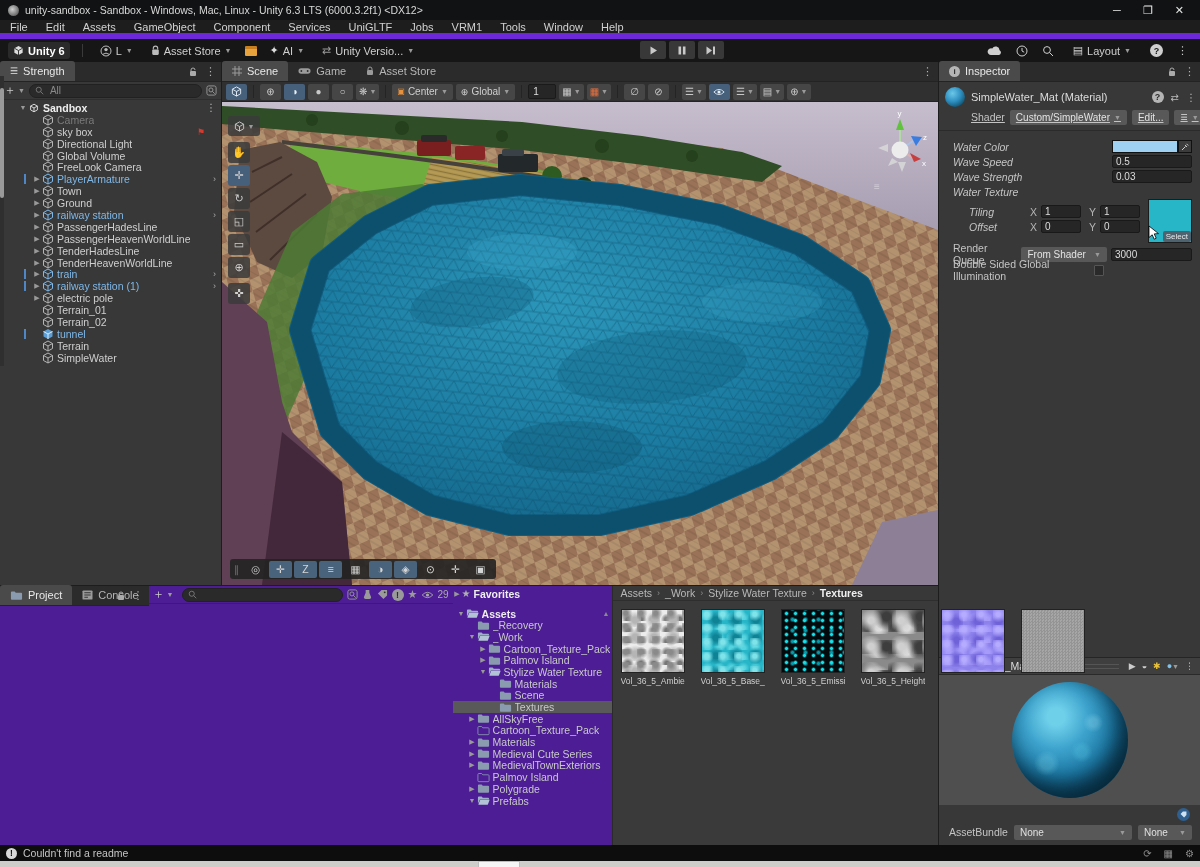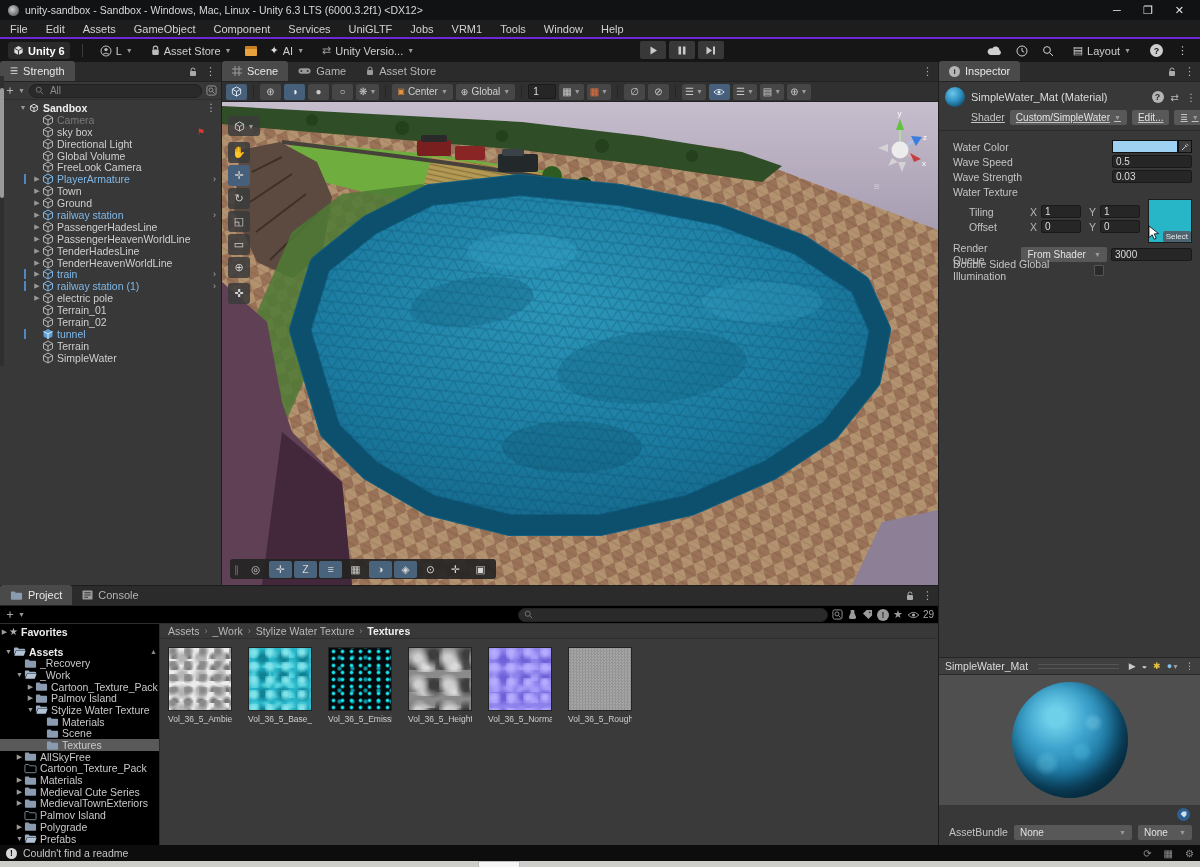--- a/index.html
+++ b/index.html
@@ -3,21 +3,21 @@
 <meta charset="utf-8">
 <style>
   html,body{margin:0;padding:0;background:#000;}
   *{box-sizing:border-box;font-family:"Liberation Sans",sans-serif;-webkit-font-smoothing:antialiased;}
   .app{position:relative;width:1200px;height:867px;background:#282828;overflow:hidden;color:#c8c8c8;}
   
   .titlebar{height:20px;background:#101214;display:flex;align-items:center;padding:0 8px;font-size:10.5px;color:#d8d8d8;gap:6px;}
   .win-icon{width:11px;height:11px;border-radius:50%;background:radial-gradient(circle at 40% 40%,#cfcfcf,#6a6a6a 70%);flex:0 0 auto;}
   .win-controls{margin-left:auto;display:flex;gap:22px;color:#e5e5e5;font-size:11px;padding-right:8px;}
   .win-controls span{cursor:default;}
-  .menubar{height:19px;background:#1d1d1d;display:flex;align-items:center;padding:0 10px;gap:18px;font-size:11px;color:#d2d2d2;border-bottom:2px solid #6d28d9;}
+  .menubar{height:19px;background:#1d1d1d;display:flex;align-items:center;padding:0 10px;gap:18px;font-size:11px;color:#d2d2d2;border-bottom:6px solid #6d28d9;}
   .toolbar{height:23px;background:#161616;display:flex;align-items:center;padding:0 8px;font-size:11px;color:#cfcfcf;position:relative;}
   .tb-group{display:flex;align-items:center;gap:8px;}
   .tb-item{display:flex;align-items:center;gap:4px;height:17px;padding:0 5px;border-radius:3px;}
   .tb-item.badge{background:#2a2a2a;font-weight:bold;color:#fff;}
   .tb-sep{width:1px;height:13px;background:#3a3a3a;margin:0 4px;}
   .caret{font-size:7px;color:#9a9a9a;}
   .play-group{position:absolute;left:640px;top:2px;display:flex;gap:3px;}
   .play-btn{width:26px;height:18px;background:#383838;border-radius:2px;display:flex;align-items:center;justify-content:center;}
   .tb-right{margin-left:auto;display:flex;align-items:center;gap:14px;padding-right:4px;}
   .ic{display:inline-flex;align-items:center;justify-content:center;}
@@ -77,21 +77,21 @@
   .obtn.on{background:#4a637c;}
   
   .insp-header{padding:4px 4px 4px 6px;border-bottom:1px solid #2b2b2b;}
   .insp-title-row{display:flex;align-items:center;gap:6px;height:22px;font-size:11px;color:#dcdcdc;}
   .mat-thumb{width:20px;height:20px;border-radius:50%;background:radial-gradient(circle at 38% 32%,#6cc7e8,#2e8fc0 45%,#11506c 80%);flex:0 0 auto;}
   .insp-title-icons{margin-left:auto;display:flex;gap:7px;color:#bbb;font-size:10px;align-items:center;}
   .shader-row{display:flex;align-items:center;gap:5px;height:18px;font-size:10.5px;color:#c4c4c4;padding-left:26px;text-decoration:underline;}
   .dd{height:15px;background:#585858;border-radius:2px;display:flex;align-items:center;gap:4px;padding:0 6px;font-size:10px;color:#e2e2e2;}
   .insp-props{position:relative;padding:8px 8px 0 14px;font-size:10.5px;color:#c4c4c4;}
   .prow{display:flex;align-items:center;height:15px;}
-  .prow .plabel{flex:1;white-space:nowrap;overflow:hidden;}
+  .prow .plabel{flex:1;white-space:nowrap;overflow:hidden;font-style:italic;}
   .pfield{background:#262626;border:1px solid #191919;border-radius:2px;color:#dcdcdc;font-size:10px;height:13px;padding:0 3px;}
   .wide{width:80px;}
   .colorswatch{width:66px;height:13px;background:#9fd2f2;border:1px solid #111;}
   .dropper{width:14px;height:13px;background:#3c3c3c;border:1px solid #111;display:flex;align-items:center;justify-content:center;}
   .xy{width:11px;color:#b5b5b5;text-align:left;}
   .tex-thumb{position:absolute;right:8px;top:68px;width:44px;height:44px;border:1px solid #1c1c1c;
     background:#27b5c8 radial-gradient(circle at 30% 30%,#7fe3ea 0 4px,transparent 9px),radial-gradient(circle at 70% 55%,#0f8396 0 6px,transparent 12px),radial-gradient(circle at 45% 80%,#55d3de 0 4px,transparent 9px);background-color:#27b5c8;}
   .select-chip{position:absolute;right:9px;top:100px;background:#55555fd9;color:#e8e8e8;font-size:8px;padding:0 3px;border-radius:2px;height:11px;line-height:11px;}
   .cursor{position:absolute;right:40px;top:94px;z-index:9;}
   .rq-row{display:flex;align-items:center;height:16px;margin-top:12px;}
@@ -107,21 +107,21 @@
      background:radial-gradient(circle at 38% 30%,#6fd0ea 0 8%,#3da3cd 30%,#1d7aa6 55%,#0e4a68 80%,#09344c 100%);
      box-shadow:inset -8px -12px 22px #06283a;position:relative;overflow:hidden;}
   .preview-sphere::after{content:"";position:absolute;inset:0;border-radius:50%;
      background:radial-gradient(circle at 60% 60%,#55c2e055 0 5px,transparent 11px),radial-gradient(circle at 30% 70%,#7fd9ef44 0 6px,transparent 13px),radial-gradient(circle at 70% 35%,#a5e6f544 0 4px,transparent 10px);}
   .tag-row{height:18px;display:flex;align-items:center;justify-content:flex-end;padding:0 10px;background:#383838;}
   .tag-ic{width:13px;height:13px;border-radius:50%;background:#2f5f8f;display:flex;align-items:center;justify-content:center;}
   .bundle-row{height:22px;display:flex;align-items:center;gap:6px;padding:0 8px 4px 10px;font-size:10.5px;color:#c4c4c4;}
   .bundle-dd{flex:1;height:15px;background:#585858;border-radius:2px;display:flex;align-items:center;padding:0 6px;font-size:10px;color:#e0e0e0;justify-content:space-between;}
   .bundle-dd.small{flex:0 0 54px;}
   
-  .project{height:260px;background:#000000;border-top:1px solid #1d1d1d;display:flex;flex-direction:column;}
+  .project{height:260px;background:#4c1d95;border-top:1px solid #1d1d1d;display:flex;flex-direction:row;}
   .proj-body{flex:1;display:flex;min-height:0;}
   .proj-tree{width:160px;border-right:1px solid #2a2a2a;position:relative;padding-top:2px;overflow:hidden;}
   .trow{height:11.7px;display:flex;align-items:center;font-size:10.5px;color:#c9c9c9;}
   .trow.sel{background:#595959;}
   .trow .arrow{width:9px;font-size:7px;color:#999;text-align:center;flex:0 0 auto;}
   .trow .ficon{width:13px;height:11px;margin-right:3px;flex:0 0 auto;display:inline-flex;}
   .trow .lbl{white-space:nowrap;overflow:hidden;}
   .trow .lbl.bold{color:#eee;font-weight:bold;}
   .fav-divider{height:8px;}
   .proj-main{flex:1;display:flex;flex-direction:column;min-width:0;background:#3a3a3a;}

